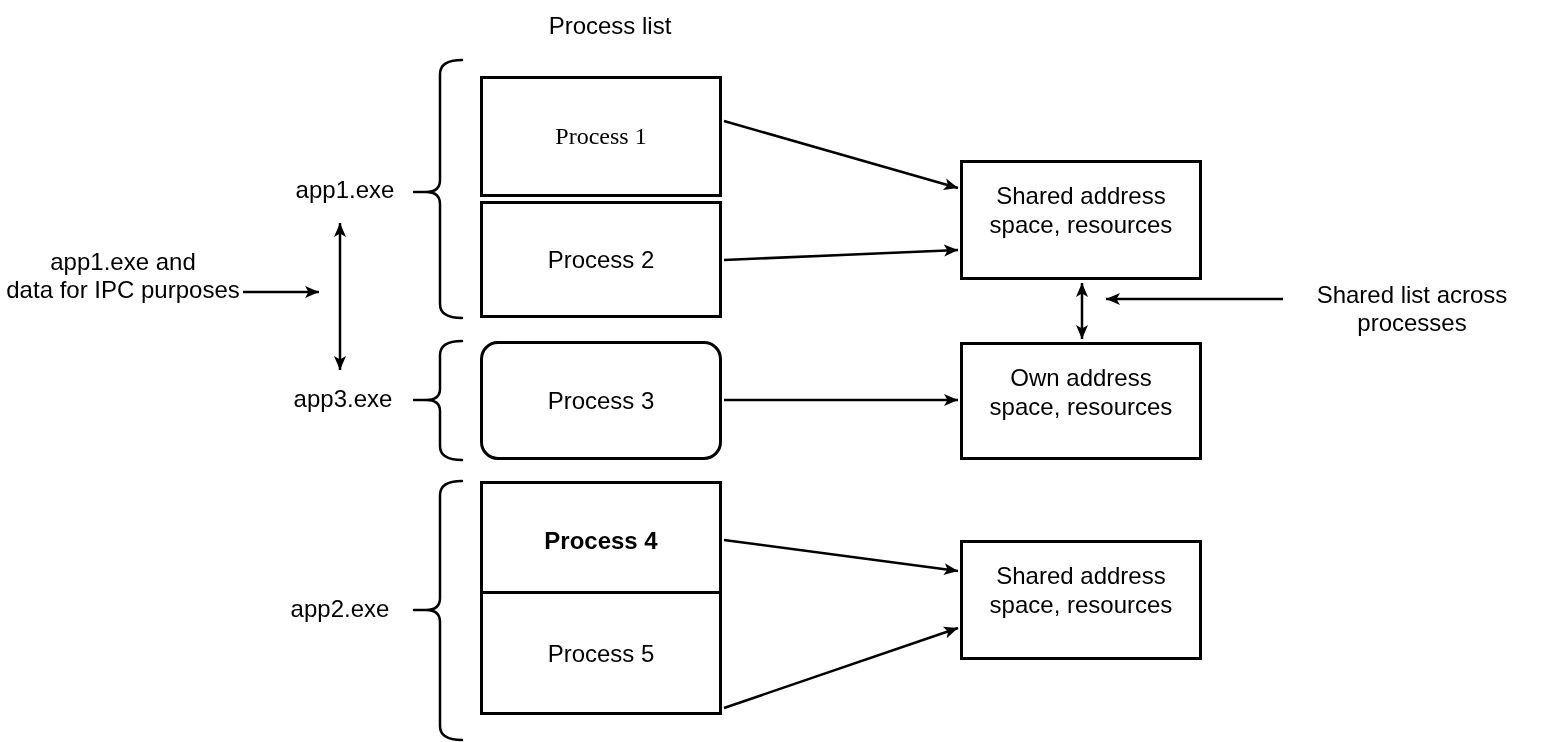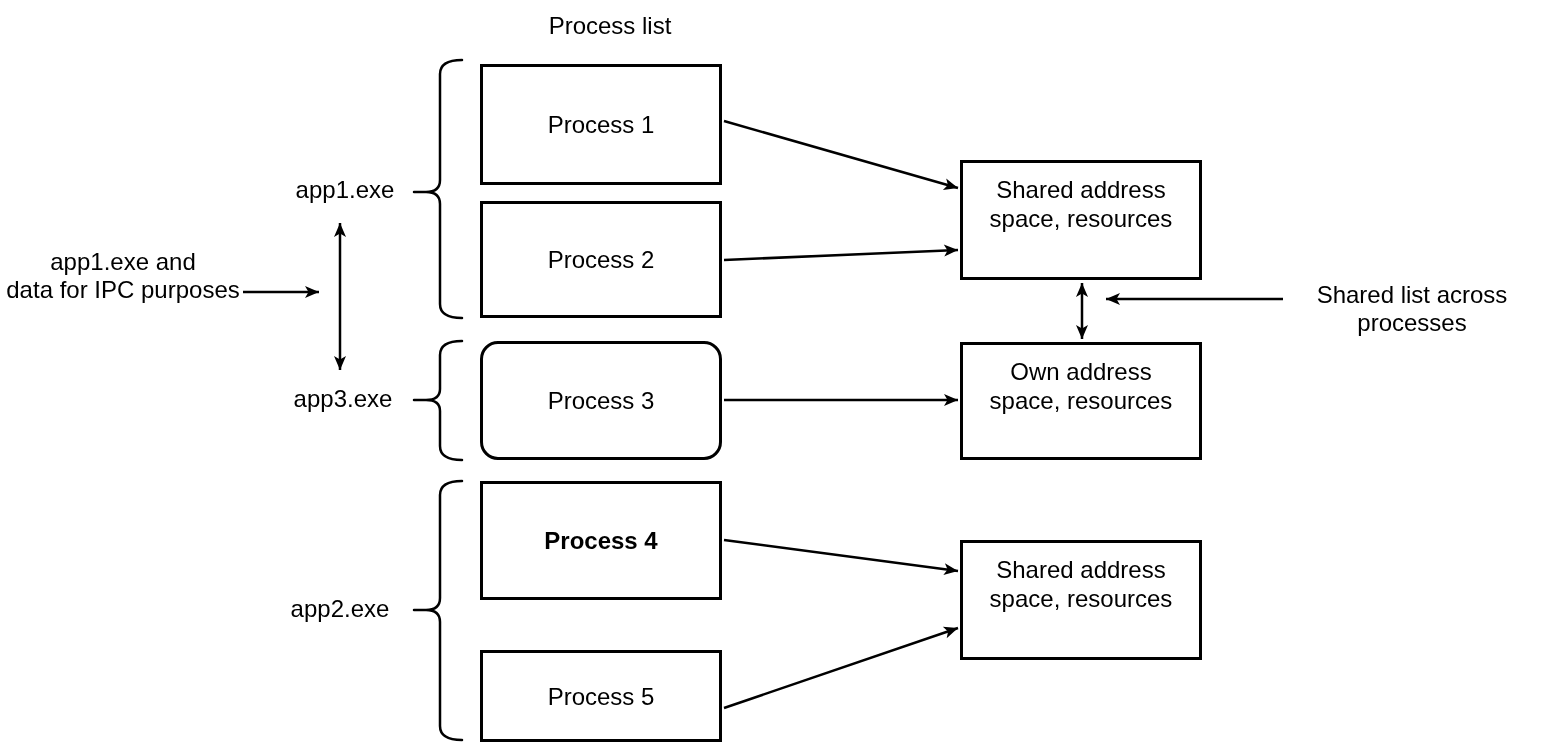--- a/index.html
+++ b/index.html
@@ -25,28 +25,28 @@
     left: 480px;
     width: 242px;
     display: flex;
     align-items: center;
     justify-content: center;
   }
   .addr-box {
     left: 960px;
     width: 242px;
     text-align: center;
-    padding-top: 12px;
+    padding-top: 18px;
   }
   .addr-box span { display: block; }
-  .p1 { top: 64px;  height: 121px; }
+  .p1 { top: 76px;  height: 121px; font-family: Liberation Serif, serif; }
   .p2 { top: 201px; height: 117px; }
   .p3 { top: 341px; height: 119px; border-radius: 18px; }
   .p4 { top: 481px; height: 119px; font-weight: bold; }
-  .p5 { top: 650px; height: 92px; }
+  .p5 { top: 591px; height: 124px; }
   .a1 { top: 160px; height: 120px; }
   .a2 { top: 342px; height: 118px; }
   .a3 { top: 540px; height: 120px; }
   .txt {
     position: absolute;
     font-size: 24px;
     text-align: center;
     line-height: 28px;
     white-space: nowrap;
   }

